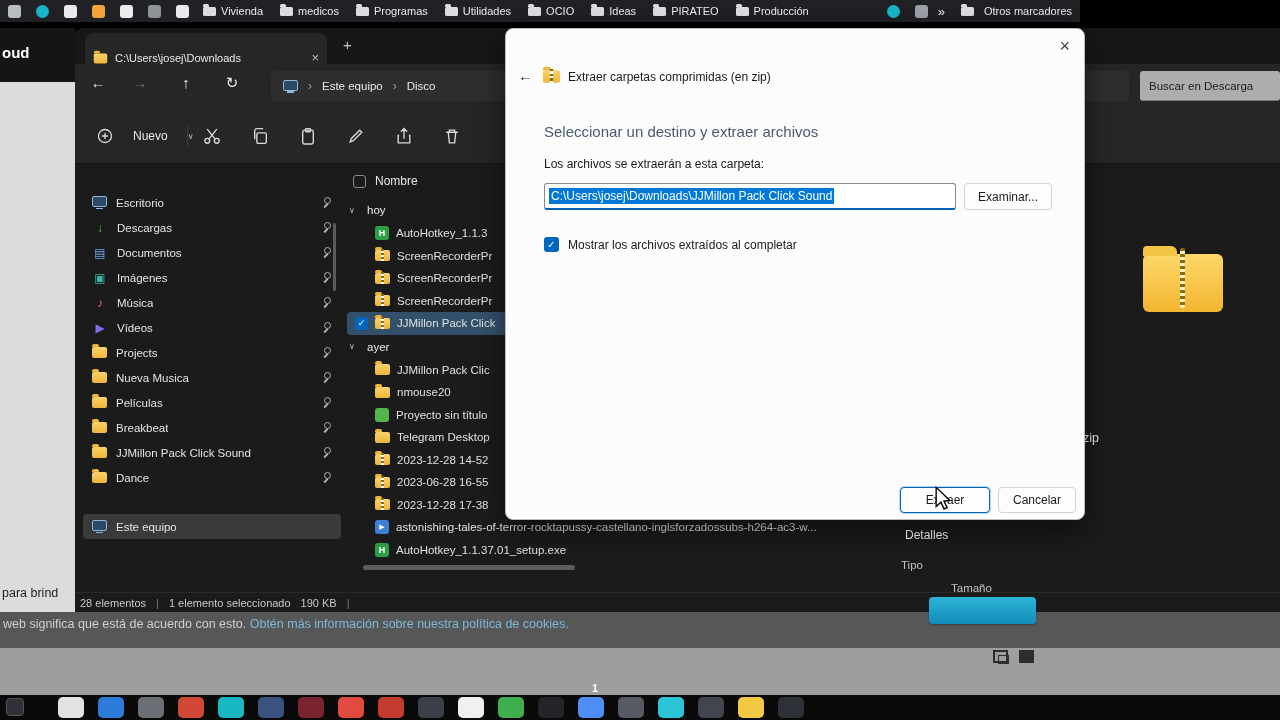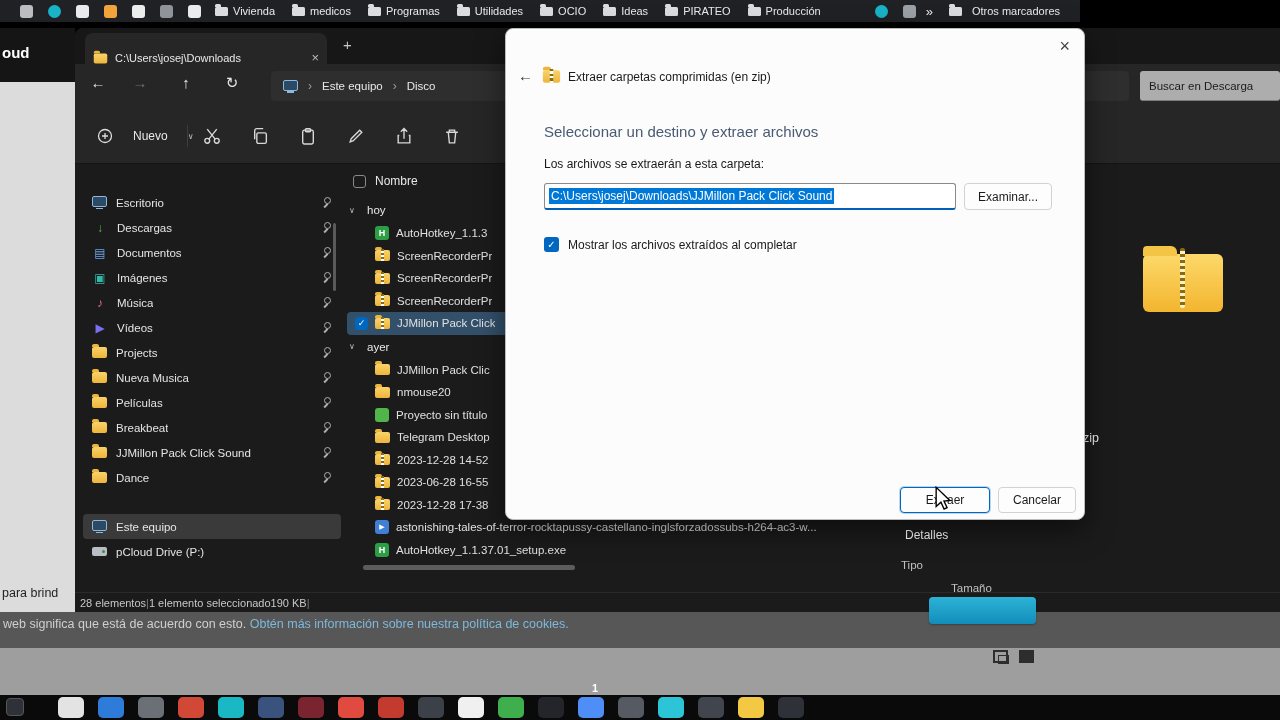--- a/index.html
+++ b/index.html
@@ -1,21 +1,21 @@
 <!DOCTYPE html>
 <html><head>
 <meta charset="utf-8">
 <style>
 *{margin:0;padding:0;box-sizing:border-box;font-family:"Liberation Sans","DejaVu Sans",sans-serif}
 html,body{width:1280px;height:720px;overflow:hidden}
 body{position:relative;background:#000}
 .abs{position:absolute}
 
 
-#bookmarks-bar{position:absolute;left:0;top:0;width:1080px;height:22px;background:#202124;display:flex;align-items:center;padding:0 20px;gap:14px;z-index:5}
+#bookmarks-bar{position:absolute;left:0;top:0;width:1080px;height:22px;background:#202124;display:flex;align-items:center;padding:0 8px;gap:14px;z-index:5}
 .bm-ic{width:13px;height:13px;border-radius:3px;flex:0 0 13px;display:inline-block}
 #bm-lead,#bm-trail{display:flex;gap:15px;align-items:center}
 #bm-items{display:flex;gap:17px;align-items:center}
 .bm-item{display:inline-flex;align-items:center;gap:5px;cursor:default}
 .bm-label{font-size:11px;color:#e8eaed;white-space:nowrap}
 .bmfold{width:13px;height:9px;background:#dadce0;border-radius:1.5px;position:relative;display:inline-block}
 .bmfold::before{content:"";position:absolute;top:-2.5px;left:0;width:6px;height:2.5px;background:#dadce0;border-radius:1.5px 1.5px 0 0}
 .bm-right{margin-left:auto;display:flex;align-items:center;gap:10px}
 #bm-overflow{color:#e8eaed;font-size:13px;margin-right:6px}
 
@@ -91,21 +91,21 @@
 .frow{height:22.5px;display:flex;align-items:center;gap:7px;padding-left:8px}
 .frow.fsel{background:#33506b;border-radius:4px}
 .fname{font-size:11.5px;color:#e0e0e0;white-space:nowrap;overflow:hidden;text-overflow:ellipsis;max-width:430px}
 .fcb{width:13px;height:13px;border:1px solid #8a8a8a;border-radius:3px;display:inline-flex;align-items:center;justify-content:center;font-size:9px;flex:0 0 13px;color:transparent}
 .fcb.on{background:#0067c0;border-color:#0067c0;color:#fff}
 .hid{visibility:hidden}
 #vscroll{left:781px;top:175px;width:4px;height:90px;background:#4f4f4f;border-radius:2px}
 #hscroll-thumb{left:288px;top:537px;width:212px;height:5px;background:#5c5c5c;border-radius:3px}
 
 
-#statusbar{position:absolute;left:0;top:564px;width:100%;height:20px;display:flex;align-items:center;padding-left:5px;font-size:11px;color:#c8c8c8;background:#1b1b1b;border-top:1px solid #2a2a2a}
+#statusbar{position:absolute;left:0;top:564px;width:100%;height:20px;display:flex;align-items:center;gap:10px;padding-left:5px;font-size:11px;color:#c8c8c8;background:#1b1b1b;border-top:1px solid #2a2a2a}
 .stsep{color:#777}
 
 
 .bigzip{left:1068px;top:226px;width:80px;height:58px;background:linear-gradient(#fdd96a,#f2b52f);border-radius:6px}
 .bigzip::before{content:"";position:absolute;top:-8px;left:0;width:34px;height:10px;background:#f4c445;border-radius:4px 6px 0 0}
 .bigzip::after{content:"";position:absolute;left:37px;top:-6px;bottom:4px;width:5px;background:repeating-linear-gradient(180deg,#8a6a14 0 3px,#fff2c0 3px 6px);border-radius:2px}
 #pv-name{left:858px;top:403px;width:240px;font-size:12.5px;color:#f0f0f0;white-space:nowrap}
 #pv-details{left:830px;top:500px;font-size:12px;color:#fff}
 #pv-type{left:826px;top:531px;font-size:11.5px;color:#c0c0c0}
 #pv-size{left:876px;top:554px;font-size:11.5px;color:#c0c0c0}
@@ -343,24 +343,20 @@
         <span class="fold"></span>
         <span class="sb-label">Dance</span>
         <span class="pin"></span>
       </div>
     </div>
   <div id="sb-scroll" class="abs"></div>
   <div id="sb-devices" class="abs" style="left:8px;top:486px;width:258px">
       <div class="sb-item sel">
         <span class="moni"></span>
         <span class="sb-label">Este equipo</span>
-      </div>
-      <div class="sb-item">
-        <span class="drivei"></span>
-        <span class="sb-label">pCloud Drive (P:)</span>
       </div>
     </div>
 
   <div id="fhead" class="abs">
     <span class="fcb"></span>
     <span>Nombre</span>
   </div>
   <div id="file-rows" class="abs" style="left:272px;top:170px;width:512px">
       <div class="fgroup">
         <span class="chev">∨</span>

